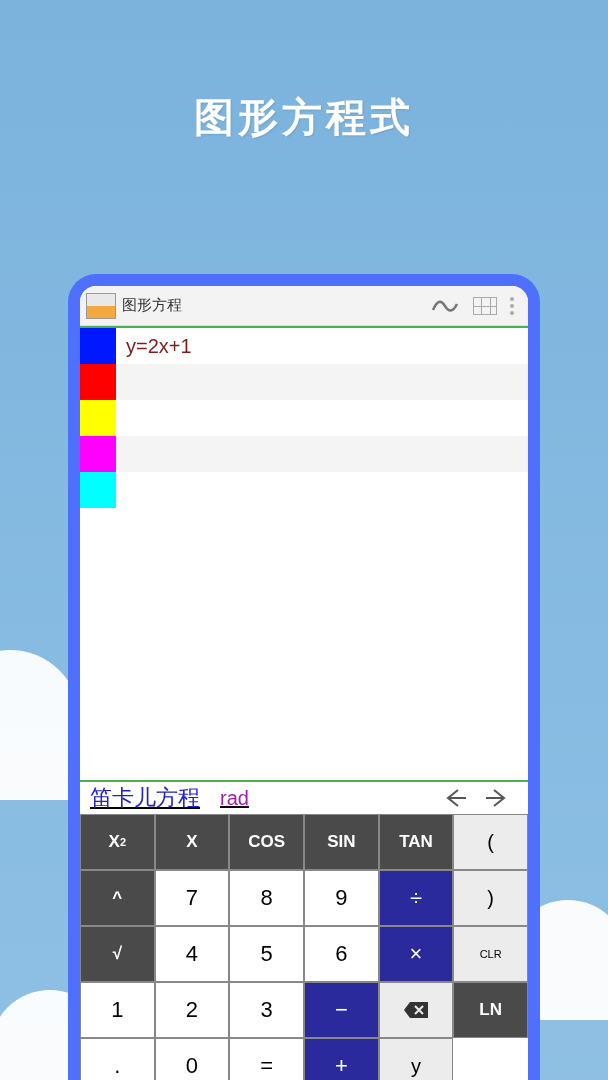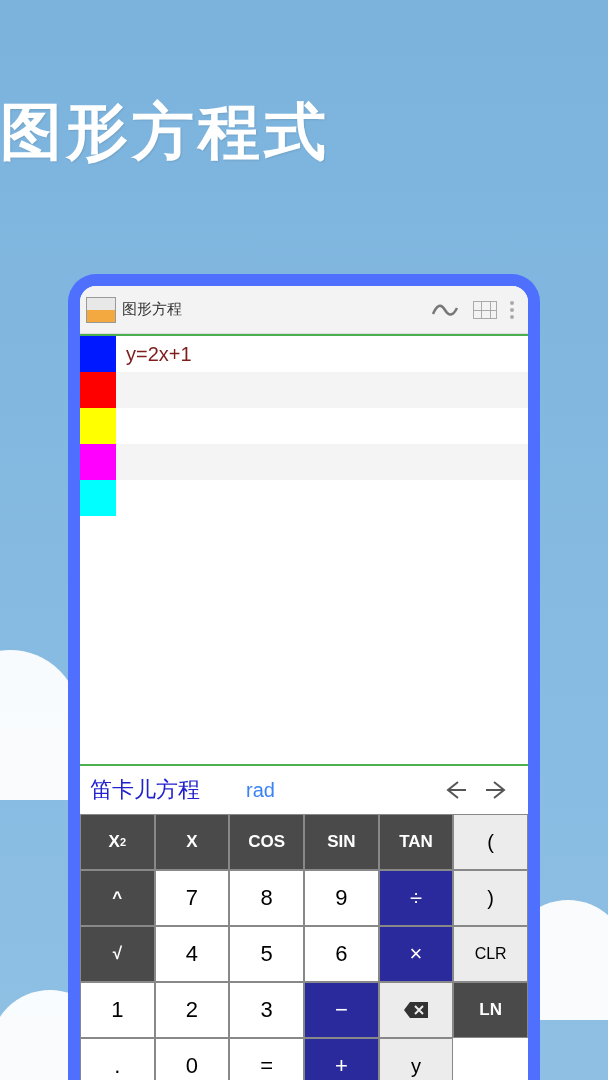--- a/index.html
+++ b/index.html
@@ -16,22 +16,23 @@
   background: #fff;
   border-radius: 50px;
 }
 .cloud1 { width: 260px; height: 100px; left: -100px; top: 700px; opacity: 0.95; }
 .cloud1::before { content:""; position:absolute; width:140px; height:140px; background:#fff; border-radius:50%; left:40px; top:-50px; }
 .cloud2 { width: 200px; height: 80px; left: -50px; bottom: -30px; opacity: 0.95; }
 .cloud2::before { content:""; position:absolute; width:120px; height:120px; background:#fff; border-radius:50%; left:40px; top:-40px; }
 .cloud3 { width: 200px; height: 80px; right: -80px; bottom: 60px; opacity: 0.95; }
 .cloud3::before { content:""; position:absolute; width:120px; height:120px; background:#fff; border-radius:50%; left:20px; top:-40px; }
 .title {
+  text-align: center;
   color: #fff;
-  font-size: 62px;
+  font-size: 40px;
   font-weight: bold;
   padding-top: 90px;
   letter-spacing: 4px;
   text-shadow: 1px 1px 2px rgba(0,0,0,0.1);
 }
 .phone {
   position: absolute;
   left: 68px;
   top: 274px;
   width: 472px;
@@ -45,21 +46,21 @@
   width: 100%;
   height: 100%;
   border-radius: 16px 16px 0 0;
   display: flex;
   flex-direction: column;
   overflow: hidden;
 }
 .header {
   display: flex;
   align-items: center;
-  height: 48px;
+  height: 40px;
   background: #f3f3f3;
   border-bottom: 1px solid #ddd;
   padding: 0 6px;
 }
 .app-icon {
   width: 30px;
   height: 26px;
   background: linear-gradient(#e8e8e8 50%, #f4a940 50%);
   border: 1px solid #999;
   margin-right: 6px;
@@ -81,26 +82,27 @@
 .equation-list { flex: 0 0 auto; }
 .eq-row { display: flex; align-items: center; height: 36px; }
 .eq-row:nth-child(even) { background: #f4f4f4; }
 .color-box { width: 36px; height: 36px; }
 .eq-text { font-size: 20px; padding-left: 10px; color: #7f1d1d; }
 .eq-text sup { font-size: 13px; vertical-align: super; }
 .white-space { flex: 1; border-bottom: 2px solid #4caf50; }
 .mode-bar {
   display: flex;
   align-items: center;
-  height: 48px;
+  height: 32px;
   padding: 0 10px;
   background: #fff;
+  text-decoration: underline;
 }
 .mode-label { color: #2020d0; font-size: 22px; }
-.mode-rad { color: #3b82f6; font-size: 20px; margin-left: 46px; }
+.mode-rad { color: #a21caf; font-size: 20px; margin-left: 20px; }
 .mode-spacer { flex: 1; }
 .arrow-btn { width: 42px; display:flex; justify-content:center; }
 .arrow-btn svg { stroke:#555; stroke-width:2; fill:none; }
 .keypad { display: grid; grid-template-columns: repeat(6, 1fr); }
 .key {
   height: 56px;
   border: 1px solid #888;
   display: flex;
   align-items: center;
   justify-content: center;
@@ -198,21 +200,21 @@
       <div class="key k-white">8</div>
       <div class="key k-white">9</div>
       <div class="key k-blue">÷</div>
       <div class="key k-lgray">)</div>
 
       <div class="key k-gray">√</div>
       <div class="key k-white">4</div>
       <div class="key k-white">5</div>
       <div class="key k-white">6</div>
       <div class="key k-blue">×</div>
-      <div class="key k-lgray" style="font-size:16px;">CLR</div>
+      <div class="key k-lgray" style="font-size:11px;">CLR</div>
 
       <div class="key k-white">1</div>
       <div class="key k-white">2</div>
       <div class="key k-white">3</div>
       <div class="key k-blue">−</div>
       <div class="key k-lgray">
         <svg class="backspace-svg" viewBox="0 0 26 18">
             <path d="M7 1 L25 1 L25 17 L7 17 L1 9 Z" fill="#333"></path>
             <path d="M12 5 L20 13 M20 5 L12 13" stroke="#ececec" stroke-width="2"></path>
           </svg>

